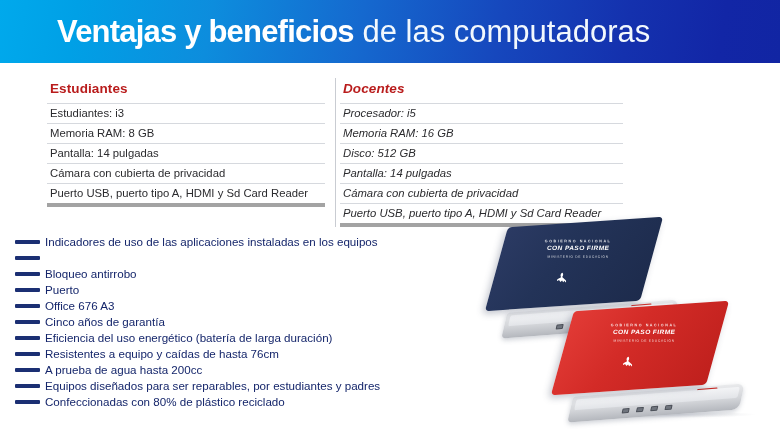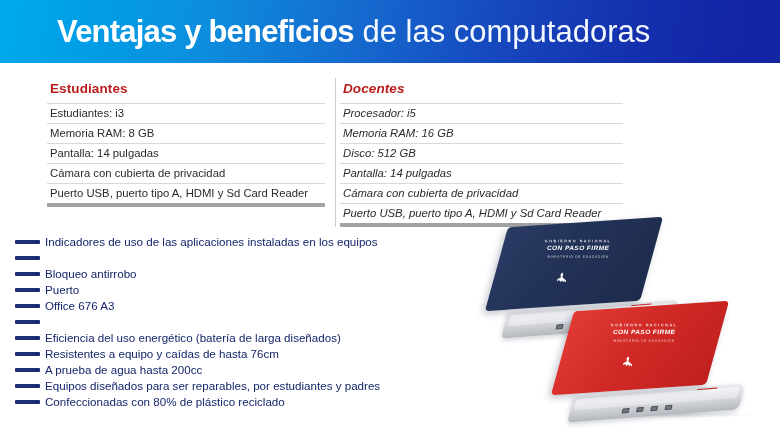--- a/index.html
+++ b/index.html
@@ -289,24 +289,25 @@
     <div class="benefit-item">
       <span class="benefit-dash"></span>
       <span>Puerto</span>
     </div>
     <div class="benefit-item">
       <span class="benefit-dash"></span>
       <span>Office 676 A3</span>
     </div>
     <div class="benefit-item">
       <span class="benefit-dash"></span>
-    </div>
-    <div class="benefit-item">
-      <span class="benefit-dash"></span>
-      <span>Eficiencia del uso energético (batería de larga diseñados)</span>
+      <span>Cinco años de garantía</span>
+    </div>
+    <div class="benefit-item">
+      <span class="benefit-dash"></span>
+      <span>Eficiencia del uso energético (batería de larga duración)</span>
     </div>
     <div class="benefit-item">
       <span class="benefit-dash"></span>
       <span>Resistentes a equipo y caídas de hasta 76cm</span>
     </div>
     <div class="benefit-item">
       <span class="benefit-dash"></span>
       <span>A prueba de agua hasta 200cc</span>
     </div>
     <div class="benefit-item">

